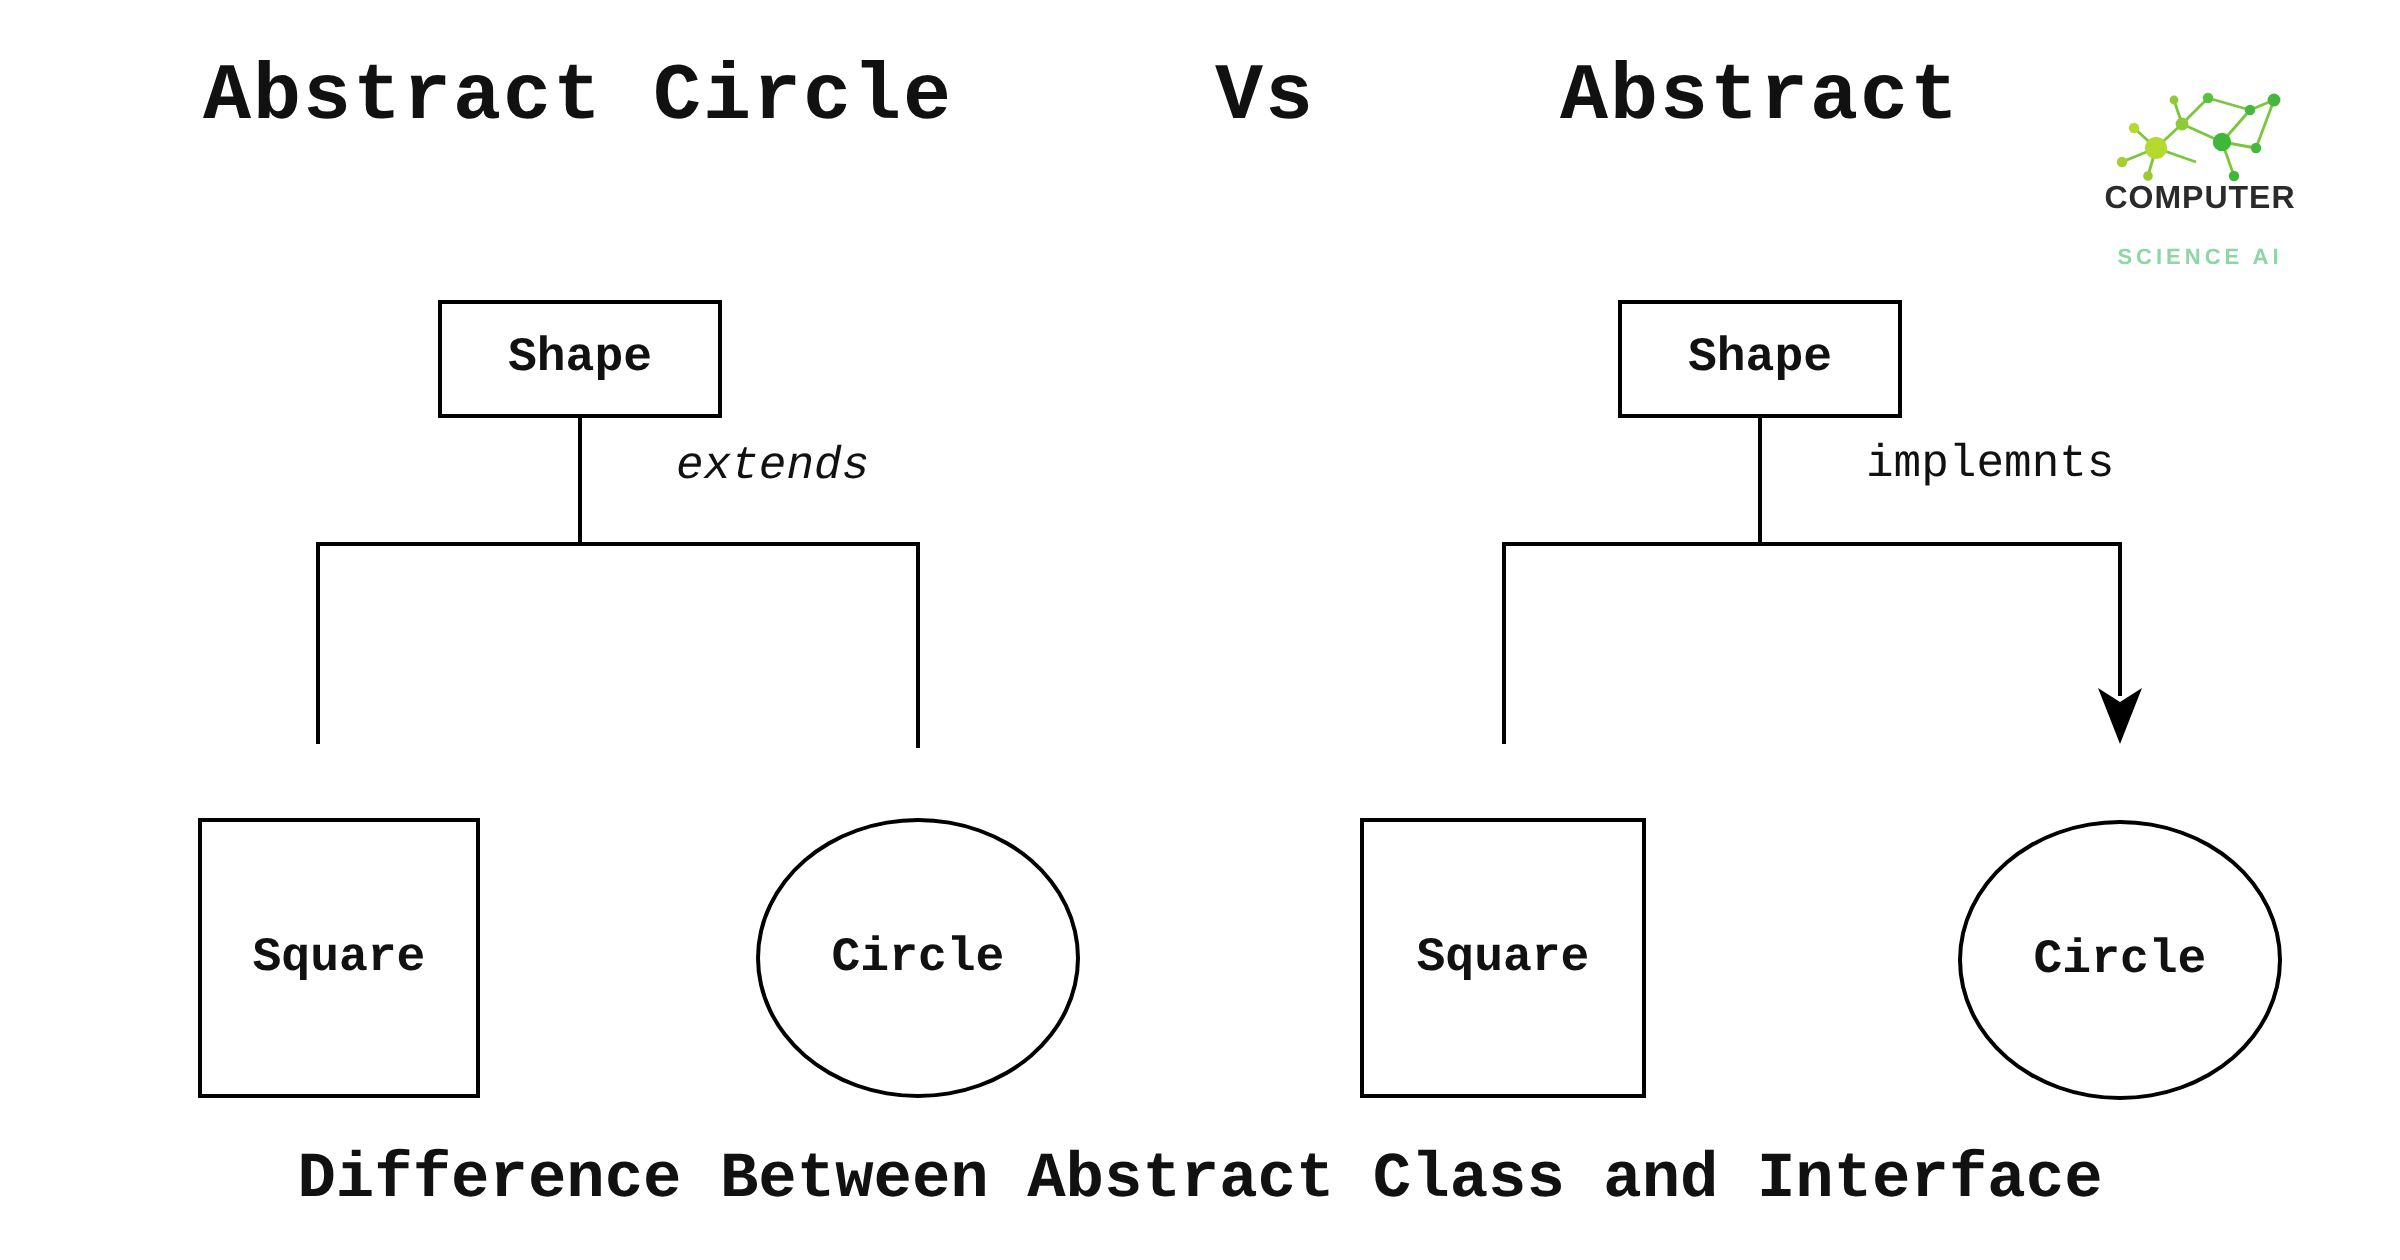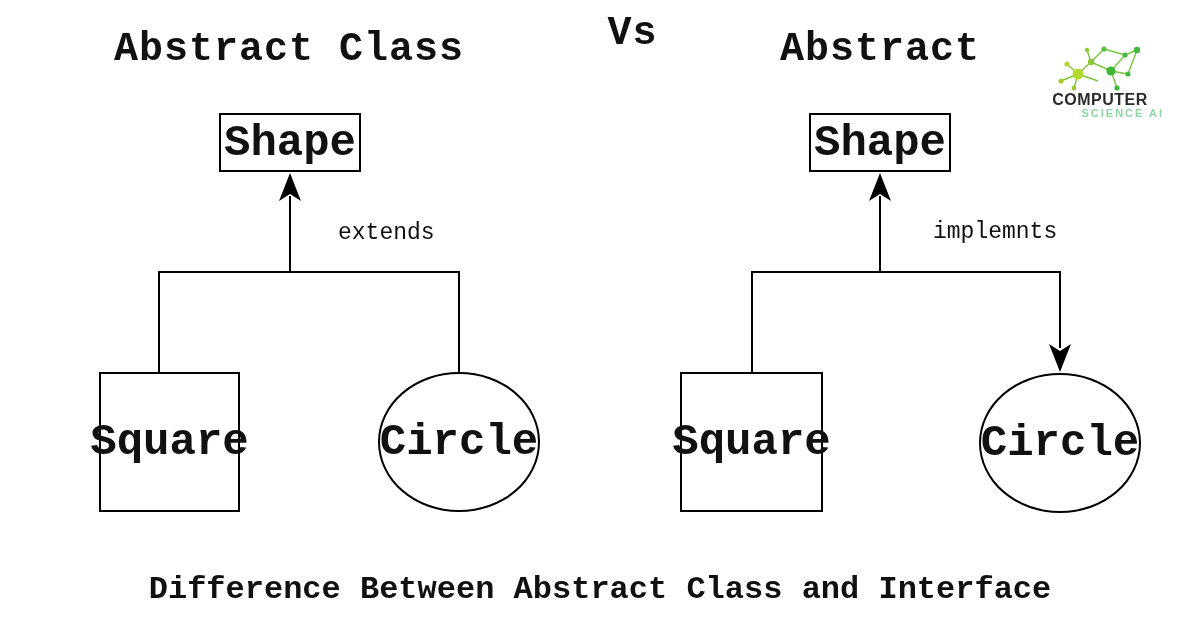--- a/index.html
+++ b/index.html
@@ -10,53 +10,53 @@
     color:#111111;
   }
   .abs{position:absolute;}
   .title{
     font-size:40px;font-weight:bold;text-align:center;line-height:1;
     letter-spacing:1px;white-space:nowrap;
   }
   .node-box{
     position:absolute;border:2px solid #000;background:#fff;
     display:flex;align-items:center;justify-content:center;
-    font-size:44px;font-weight:bold;box-sizing:border-box;
+    font-size:24px;font-weight:bold;box-sizing:border-box;margin-top:37px;
   }
   .node-ellipse{border-radius:50%;text-align:center;}
   .relation-label{
     position:absolute;font-size:23px;font-weight:normal;line-height:1.2;
     white-space:nowrap;
   }
   .footer-caption{
     position:absolute;left:0;top:574px;width:1200px;text-align:center;
     font-size:32px;font-weight:bold;line-height:1;letter-spacing:0;
     white-space:nowrap;
   }
   .logo{position:absolute;left:1036px;top:44px;width:128px;height:92px;}
   .logo-title{
     position:absolute;left:0;top:48px;width:128px;text-align:center;
     font-family:"Liberation Sans","DejaVu Sans",sans-serif;
     font-weight:bold;font-size:16px;letter-spacing:0.5px;color:#2b2b2b;
     line-height:1;
   }
   .logo-subtitle{
-    position:absolute;left:0;top:64px;width:128px;text-align:right;
+    position:absolute;left:0;top:80px;width:128px;text-align:center;
     font-family:"Liberation Sans","DejaVu Sans",sans-serif;
     font-weight:bold;font-size:11px;letter-spacing:2px;color:#8ed6a3;
     line-height:1;
   }
   svg.connectors{position:absolute;left:0;top:0;pointer-events:none;}
 </style>
 </head>
 <body>
 
-<div class="abs title" style="left:0;top:30px;width:578px;">Abstract Class</div>
+<div class="abs title" style="left:0;top:30px;width:578px;">Abstract Circle</div>
 
-<div class="abs title" style="left:560px;top:14px;width:145px;">Vs</div>
+<div class="abs title" style="left:560px;top:30px;width:145px;">Vs</div>
 
 <div class="abs title" style="left:770px;top:30px;width:220px;">Abstract</div>
 
 <div class="logo">
   <svg width="128" height="50" viewBox="0 0 128 50" style="position:absolute;left:0;top:0;">
     <g stroke="#7cc63e" stroke-width="1.4" fill="none">
       <line x1="42" y1="30" x2="31" y2="20"></line>
       <line x1="42" y1="30" x2="25" y2="37"></line>
       <line x1="42" y1="30" x2="38" y2="44"></line>
       <line x1="42" y1="30" x2="55" y2="18"></line>
@@ -107,21 +107,21 @@
     <line x1="1060" y1="271" x2="1060" y2="348"></line>
   </g>
   <polygon points="880,173 869,201 880,194 891,201" fill="#000000"></polygon>
   <polygon points="1060,372 1049,344 1060,351 1071,344" fill="#000000"></polygon>
 </svg>
 
 <div class="node-box" style="left:219px;top:113px;width:142px;height:59px;">
   <span>Shape</span>
 </div>
 
-<div class="relation-label" style="left:338px;top:220px;">extends</div>
+<div class="relation-label" style="left:338px;top:220px;font-style:italic;">extends</div>
 
 <div class="node-box" style="left:99px;top:372px;width:141px;height:140px;">
   <span>Square</span>
 </div>
 
 <div class="node-box node-ellipse" style="left:378px;top:372px;width:162px;height:140px;">
   <span>Circle</span>
 </div>
 
 <div class="node-box" style="left:809px;top:113px;width:142px;height:59px;">

